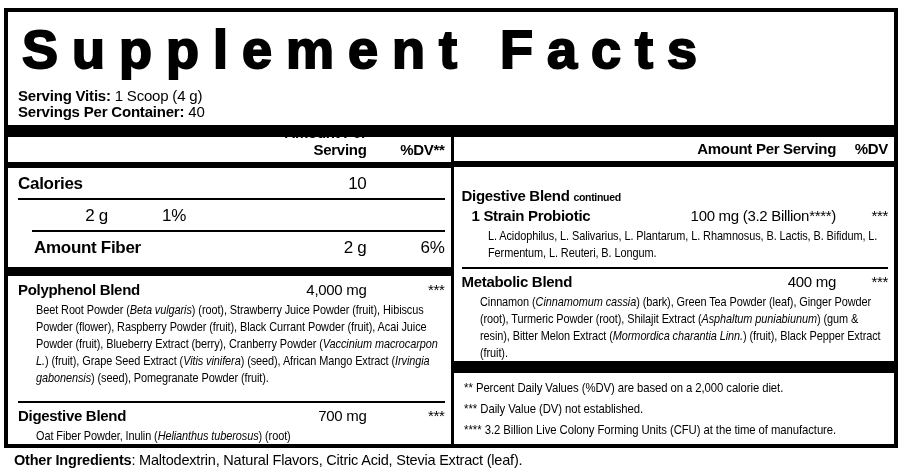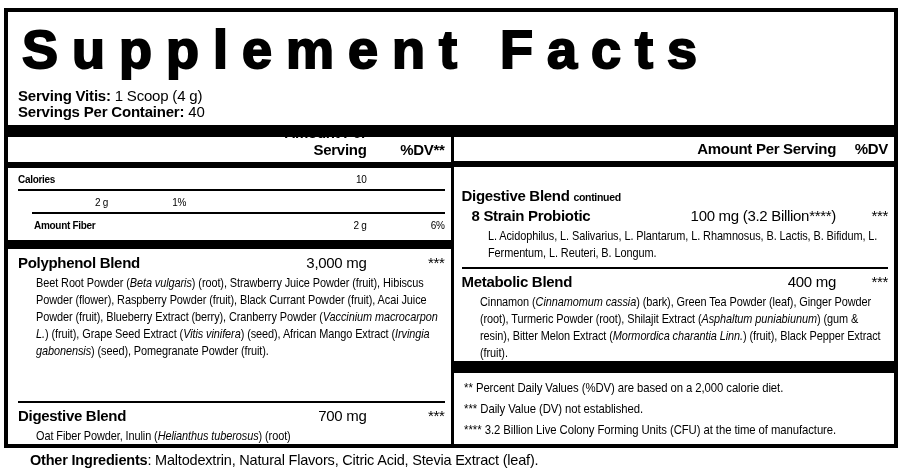--- a/index.html
+++ b/index.html
@@ -29,21 +29,21 @@
   .hdr .sp { flex:1; }
   .col-left  .amt { width:90px;  text-align:right; }
   .col-left  .dv  { width:78px;  text-align:right; }
   .col-right .amt { width:190px; text-align:right; }
   .col-right .dv  { width:52px;  text-align:right; }
 
   .medbar { height:6px; background:#000; }
   .col-left  .medbar { margin:0 -6px 0 -10px; }
   .col-right .medbar { margin:0 -6px 0 -8px; }
 
-  .nrow { display:flex; align-items:flex-end; font-size:10px; letter-spacing:-0.3px;
+  .nrow { display:flex; align-items:flex-end; font-size:17px; letter-spacing:-0.3px;
           padding:6px 0 4px; }
   .nrow .name { flex:1; font-weight:700; }
   .nrow .name.ind { padding-left:16px; }
 
   .hr  { border-top:2px solid #000; height:0; }
   .hr.indent { margin-left:14px; }
 
   .bar-thick  { height:9px;  background:#000; margin:5px 0 1px; }
   .bar-thick2 { height:13px; background:#000; margin-top:auto; }
   .col-left  .bar-thick  { margin-left:-10px; margin-right:-6px; }
@@ -61,21 +61,21 @@
   .cont-line .suffix { font-size:10.5px; font-weight:700; }
   .prob-row  { display:flex; align-items:flex-end; font-size:15px; padding:3px 0 2px; letter-spacing:-0.3px; }
   .prob-row .name { flex:1; font-weight:700; padding-left:10px; }
   .prob-row .amt  { font-weight:400; }
   .desc.prob { padding-left:26px; }
 
   .hr.before-metabolic { margin-top:6px; }
   .footnotes { padding:4px 0 4px 2px; font-size:13.5px; line-height:21px; }
   .footnote .stars { letter-spacing:0; }
 
-  .other { position:absolute; left:30px; top:452px; font-size:14.5px; letter-spacing:-0.2px; }
+  .other { position:absolute; left:14px; top:452px; font-size:14.5px; letter-spacing:-0.2px; }
   .other b { font-weight:700; }
 </style>
 </head>
 <body>
 
 <div class="panel">
 
   <div class="title">Supplement Facts</div>
 
   <div class="serving-block">
@@ -111,21 +111,21 @@
       <div class="nrow">
         <span class="name ind">Amount Fiber</span>
         <span class="amt">2 g</span>
         <span class="dv">6%</span>
       </div>
 
       <div class="bar-thick"></div>
 
       <div class="bhead">
         <span class="name">Polyphenol Blend</span>
-        <span class="amt">3,000 mg</span>
+        <span class="amt">4,000 mg</span>
         <span class="dv">***</span>
       </div>
       <div class="desc">
         <span class="condense"><span>Beet Root Powder (</span><span style="font-style: italic;">Beta vulgaris</span><span>) (root), Strawberry Juice Powder (fruit), Hibiscus Powder (flower), Raspberry Powder (fruit), Black Currant Powder (fruit), Acai Juice Powder (fruit), Blueberry Extract (berry), Cranberry Powder (</span><span style="font-style: italic;">Vaccinium macrocarpon L.</span><span>) (fruit), Grape Seed Extract (</span><span style="font-style: italic;">Vitis vinifera</span><span>) (seed), African Mango Extract (</span><span style="font-style: italic;">Irvingia gabonensis</span><span>) (seed), Pomegranate Powder (fruit).</span></span>
       </div>
 
       <div class="hr" style="margin-top:auto"></div>
 
       <div class="bhead">
         <span class="name">Digestive Blend</span>
@@ -146,21 +146,21 @@
         <span class="dv">%DV</span>
       </div>
       <div class="medbar"></div>
 
       <div class="cont-line">
         <span>Digestive Blend</span>
         <span class="suffix"> continued</span>
       </div>
 
       <div class="prob-row">
-        <span class="name">8 Strain Probiotic</span>
+        <span class="name">1 Strain Probiotic</span>
         <span class="amt">100 mg (3.2 Billion****)</span>
         <span class="dv">***</span>
       </div>
       <div class="desc prob">
         <span class="condense"><span>L. Acidophilus, L. Salivarius, L. Plantarum, L. Rhamnosus, B. Lactis, B. Bifidum, L. Fermentum, L. Reuteri, B. Longum.</span></span>
       </div>
 
       <div class="hr before-metabolic"></div>
 
       <div class="bhead">

